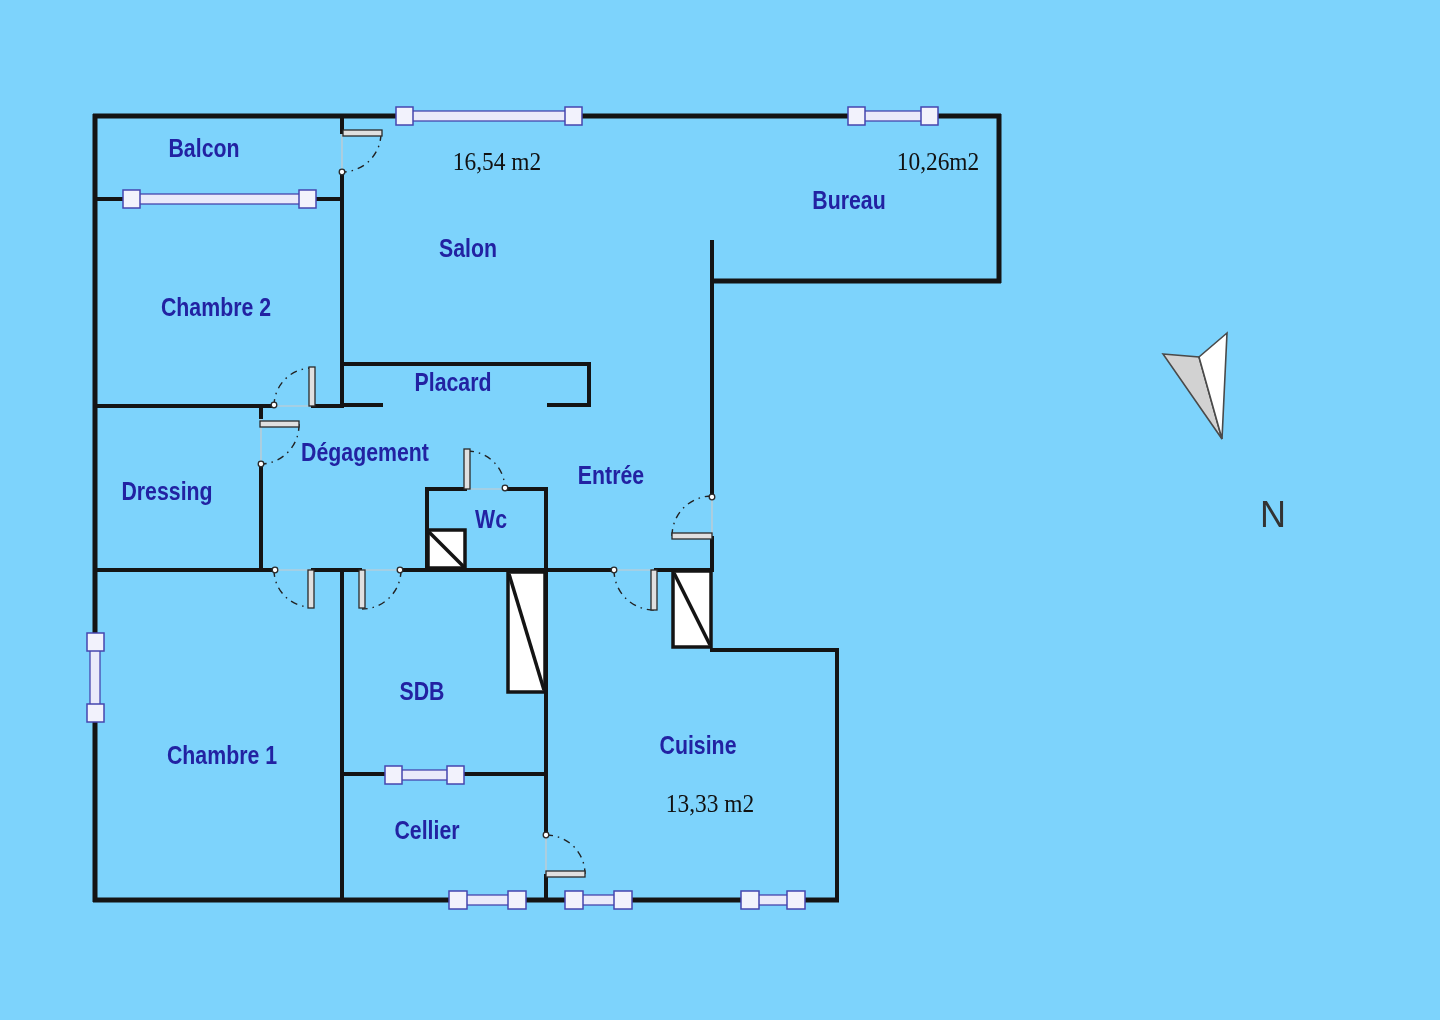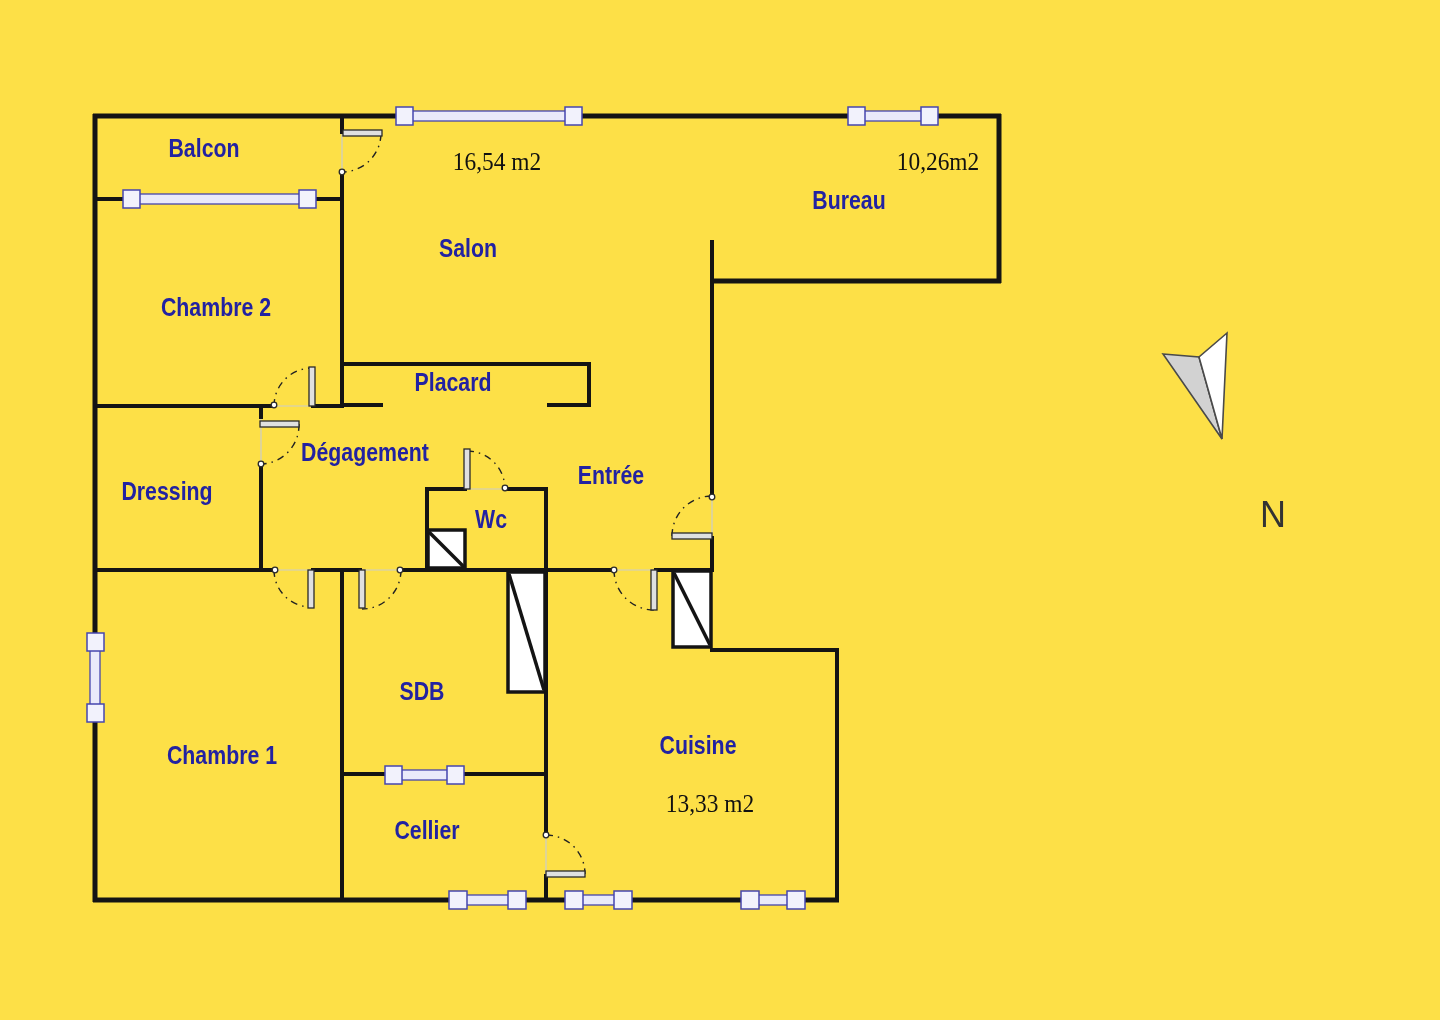--- a/index.html
+++ b/index.html
@@ -1,16 +1,16 @@
 <!DOCTYPE html>
 <html><head>
 <meta charset="utf-8">
 <style>
   html,body{margin:0;padding:0;background:#ffffff;}
-  .stage{position:relative;width:1440px;height:1020px;background:#fde047;overflow:hidden;text-decoration:underline;}
+  .stage{position:relative;width:1440px;height:1020px;background:#7dd3fc;overflow:hidden;text-decoration:underline;}
   svg{position:absolute;left:0;top:0;}
   text{font-family:"Liberation Sans", sans-serif;}
   .lbl{font-family:"Liberation Sans", sans-serif;font-weight:bold;fill:#2222a2;font-size:26px;}
   .area{font-family:"Liberation Serif", serif;fill:#111111;font-size:26px;}
 </style>
 </head>
 <body>
 
 <div class="stage">
 <svg width="1440" height="1020" viewBox="0 0 1440 1020" fill="none">

